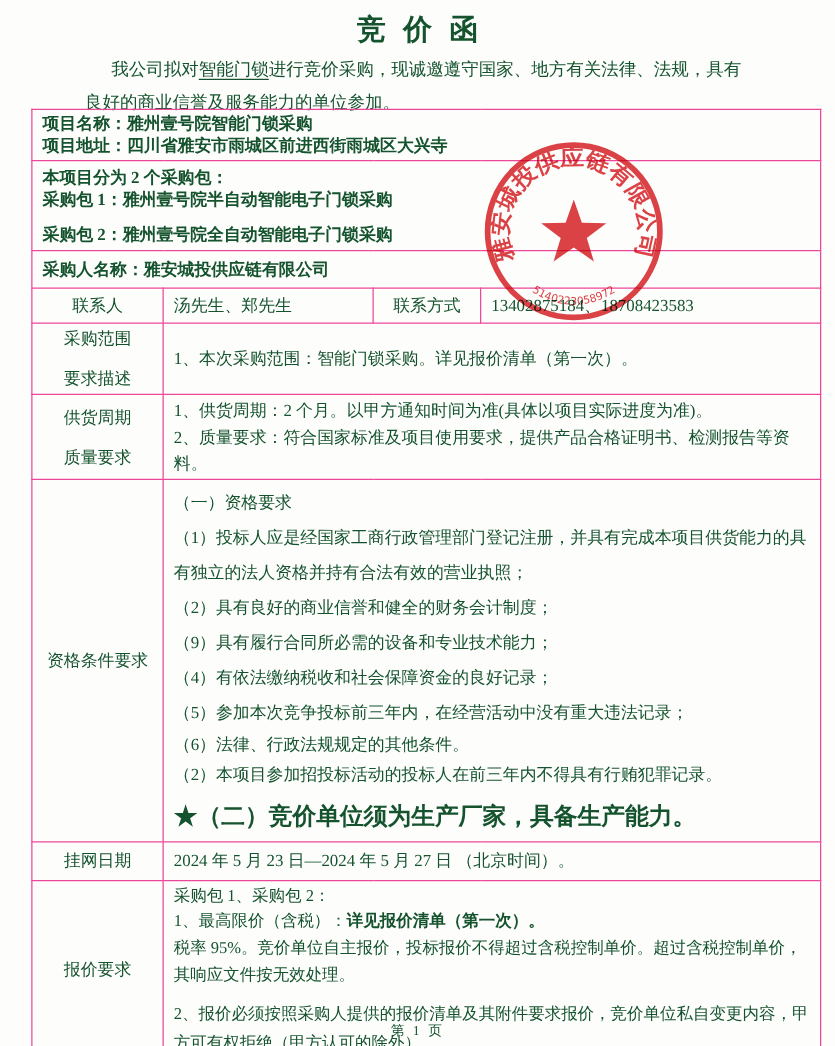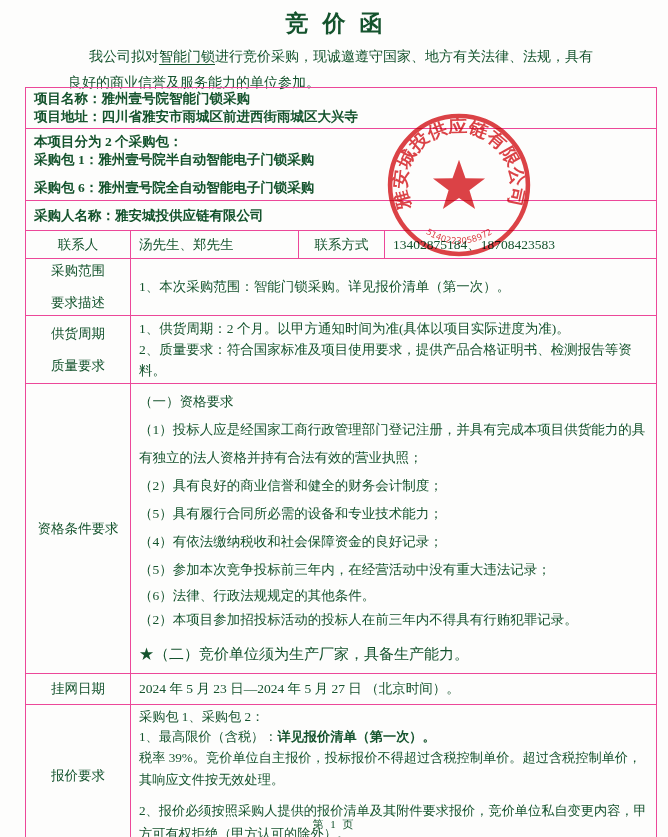--- a/index.html
+++ b/index.html
@@ -36,21 +36,21 @@
     overflow:hidden;
   }
   .bold-cell { font-weight:bold; }
   .lbl { text-align:center; padding:2px 2px; }
   .lbl .lbl-line { display:block; text-align:center; }
   .lbl .lbl-gap { margin-top:14px; }
   .pkg2-line { margin-top:10px; }
   .qual-cell p { margin:0; line-height:28px; }
   .qual-cell { padding:8px 10px 4px 12px; }
   .qual-cell p.tight { line-height:24px; }
-  .star-note { font-size:15px; font-weight:normal; margin-top:7px !important; line-height:30px !important; }
+  .star-note { font-size:19px; font-weight:bold; margin-top:7px !important; line-height:30px !important; }
   .quote-cell { padding:3px 8px; font-size:13.2px; }
   .quote-cell p { margin:0; line-height:20px; }
   .quote-cell p.wrap2 { line-height:22px; }
   .quote-cell p.para2 { margin-top:8px; line-height:23px; }
   .bold-inline { font-weight:bold; }
   .scope-cell { vertical-align:top; padding-top:6px; }
   .supply-cell { vertical-align:top; padding-top:4px; }
   .supply-cell p { margin:0; line-height:21px; }
 
   .footer {
@@ -91,21 +91,21 @@
       <td colspan="4" class="bold-cell">
         <div>项目名称：雅州壹号院智能门锁采购</div>
         <div>项目地址：四川省雅安市雨城区前进西街雨城区大兴寺</div>
       </td>
     </tr>
 
     <tr style="height:72px">
       <td colspan="4" class="bold-cell">
         <div>本项目分为 2 个采购包：</div>
         <div>采购包 1：雅州壹号院半自动智能电子门锁采购</div>
-        <div class="pkg2-line">采购包 6：雅州壹号院全自动智能电子门锁采购</div>
+        <div class="pkg2-line">采购包 2：雅州壹号院全自动智能电子门锁采购</div>
       </td>
     </tr>
 
     <tr style="height:30px">
       <td colspan="4" class="bold-cell">采购人名称：雅安城投供应链有限公司</td>
     </tr>
 
     <tr style="height:28px">
       <td class="lbl">联系人</td>
       <td>汤先生、郑先生</td>
@@ -131,40 +131,40 @@
         <p>2、质量要求：符合国家标准及项目使用要求，提供产品合格证明书、检测报告等资料。</p>
       </td>
     </tr>
 
     <tr style="height:290px">
       <td class="lbl">资格条件要求</td>
       <td colspan="3" class="qual-cell">
         <p>（一）资格要求</p>
         <p>（1）投标人应是经国家工商行政管理部门登记注册，并具有完成本项目供货能力的具有独立的法人资格并持有合法有效的营业执照；</p>
         <p>（2）具有良好的商业信誉和健全的财务会计制度；</p>
-        <p>（5）具有履行合同所必需的设备和专业技术能力；</p>
+        <p>（9）具有履行合同所必需的设备和专业技术能力；</p>
         <p>（4）有依法缴纳税收和社会保障资金的良好记录；</p>
         <p>（5）参加本次竞争投标前三年内，在经营活动中没有重大违法记录；</p>
         <p class="tight">（6）法律、行政法规规定的其他条件。</p>
         <p class="tight">（2）本项目参加招投标活动的投标人在前三年内不得具有行贿犯罪记录。</p>
         <p class="star-note">★（二）竞价单位须为生产厂家，具备生产能力。</p>
       </td>
     </tr>
 
     <tr style="height:31px">
       <td class="lbl">挂网日期</td>
       <td colspan="3">2024 年 5 月 23 日—2024 年 5 月 27 日 （北京时间）。</td>
     </tr>
 
     <tr style="height:127px">
       <td class="lbl">报价要求</td>
       <td colspan="3" class="quote-cell">
         <p>采购包 1、采购包 2：</p>
         <p><span>1、最高限价（含税）：</span><span class="bold-inline">详见报价清单（第一次）。</span></p>
-        <p class="wrap2">税率 39%。竞价单位自主报价，投标报价不得超过含税控制单价。超过含税控制单价，其响应文件按无效处理。</p>
+        <p class="wrap2">税率 95%。竞价单位自主报价，投标报价不得超过含税控制单价。超过含税控制单价，其响应文件按无效处理。</p>
         <p class="para2">2、报价必须按照采购人提供的报价清单及其附件要求报价，竞价单位私自变更内容，甲方可有权拒绝（甲方认可的除外）。</p>
       </td>
     </tr>
   </tbody>
     </table>
 
   <svg class="stamp" viewBox="0 0 148 148">
     <defs>
       <path id="arcTop" d="M 26.9 96 A 52 52 0 1 1 121.1 96" fill="none"></path>
       <path id="arcBottom" d="M 23.8 103 A 58 58 0 0 0 124.2 103" fill="none"></path>

